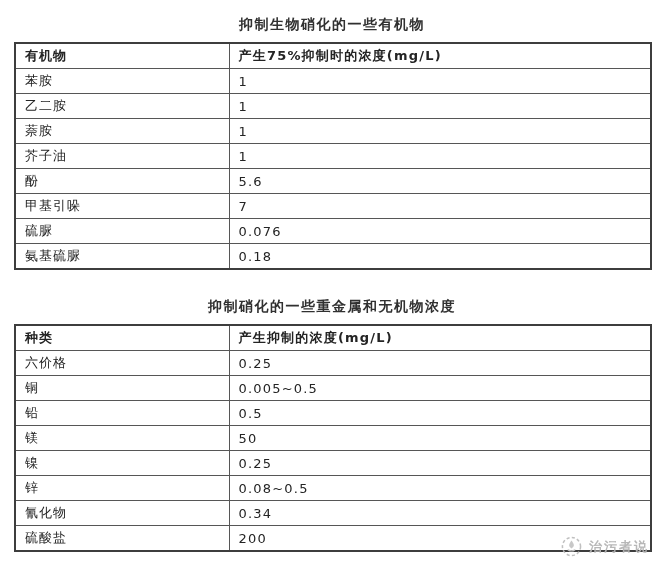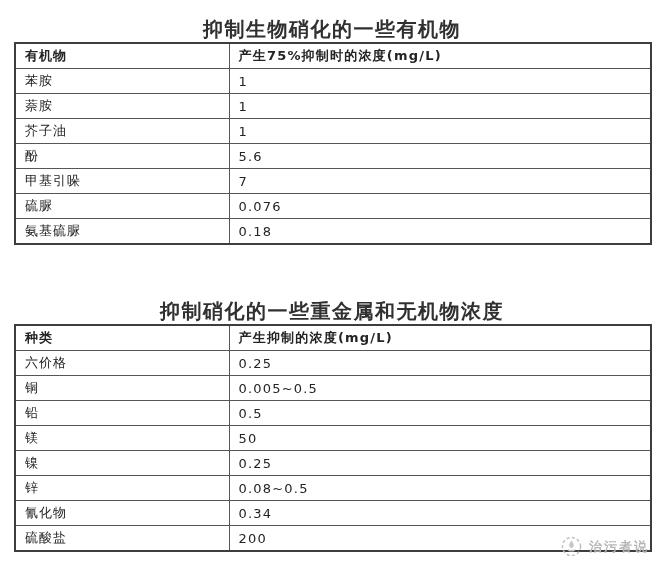--- a/index.html
+++ b/index.html
@@ -14,21 +14,21 @@
     background: #ffffff;
     font-family: "DejaVu Sans", "Liberation Sans", sans-serif;
     color: #262626;
     overflow: hidden;
   }
   .tbl-title {
     position: absolute;
     left: 14px;
     width: 636px;
     text-align: center;
-    font-size: 20px;
+    font-size: 14px;
     font-weight: 700;
     letter-spacing: 1.5px;
     color: #303030;
   }
   .tbl-title.t1 { top: 16px; }
   .tbl-title.t2 { top: 298px; }
 
   table.data-table {
     position: absolute;
     left: 14px;
@@ -92,20 +92,24 @@
       </colgroup>
     <thead>
       <tr>
         <th class="c1">有机物</th>
         <th class="c2">产生75%抑制时的浓度(mg/L)</th>
       </tr>
     </thead>
     <tbody>
         <tr>
           <td class="c1">苯胺</td>
+          <td class="c2">1</td>
+        </tr>
+        <tr>
+          <td class="c1">乙二胺</td>
           <td class="c2">1</td>
         </tr>
         <tr>
           <td class="c1">萘胺</td>
           <td class="c2">1</td>
         </tr>
         <tr>
           <td class="c1">芥子油</td>
           <td class="c2">1</td>
         </tr>

